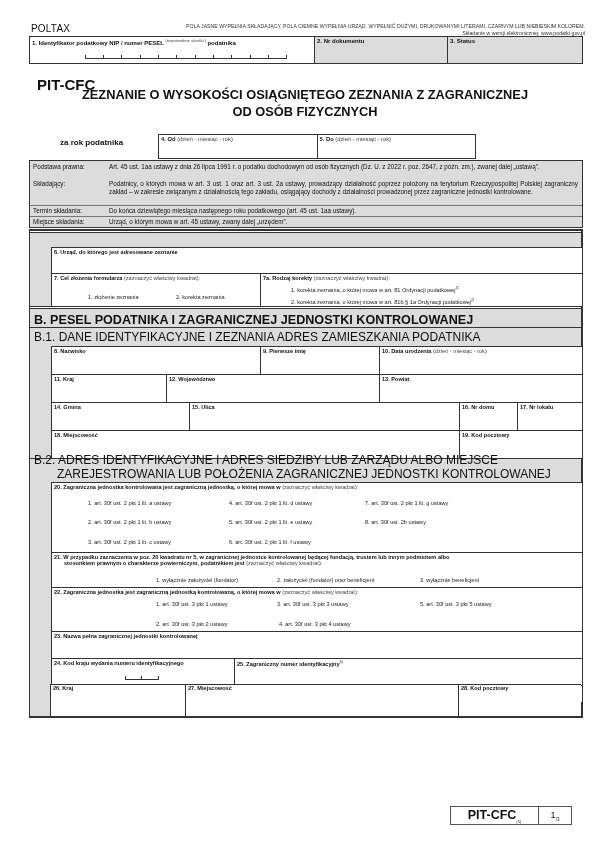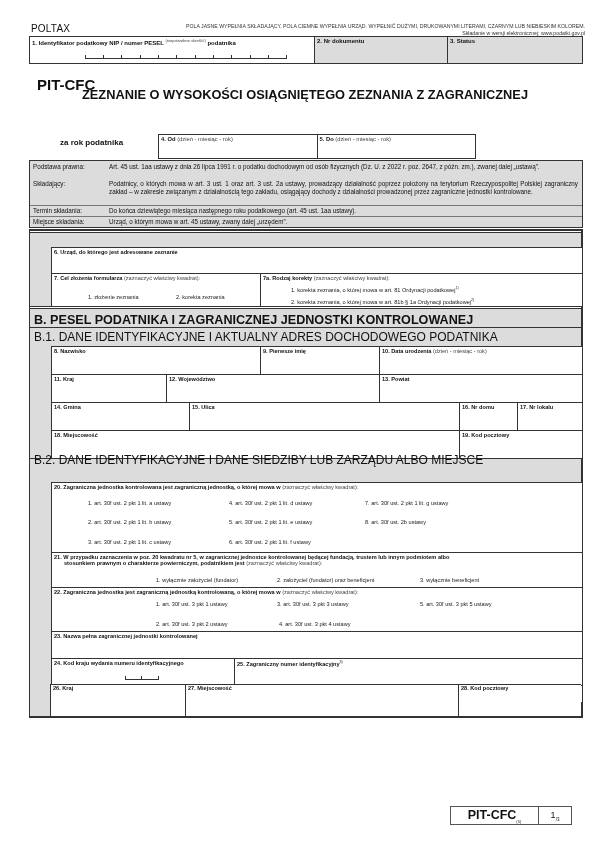--- a/index.html
+++ b/index.html
@@ -100,20 +100,21 @@
     <div class="lbl">2. Nr dokumentu</div>
   </div>
   <div class="cell grey" style="flex:1">
     <div class="lbl">3. Status</div>
   </div>
 </div>
 
 <div class="abs formcode">PIT-CFC</div>
 <div class="abs title">
   <div>ZEZNANIE O WYSOKOŚCI OSIĄGNIĘTEGO ZEZNANIA Z ZAGRANICZNEJ</div>
+  <div>OD OSÓB FIZYCZNYCH</div>
 </div>
 
 <div class="abs za">za rok podatnika</div>
 <div class="abs periodbox">
   <div class="cell">
     <div class="lbl"><span>4. Od</span> <span class="n">(dzień - miesiąc - rok)</span></div>
   </div>
   <div class="cell">
     <div class="lbl"><span>5. Do</span> <span class="n">(dzień - miesiąc - rok)</span></div>
   </div>
@@ -154,21 +155,21 @@
   </div>
   <div class="fcell" style="left:230px; top:43px; width:322px; height:33px;">
     <div class="fl"><span>7a. Rodzaj korekty</span> <span class="n">(zaznaczyć właściwy kwadrat):</span></div>
     <div class="opt" style="left:30px; top:12px"><span>1. korekta zeznania, o której mowa w art. 81 Ordynacji podatkowej</span><sup style="font-size:3.5px">1)</sup></div>
     <div class="opt" style="left:30px; top:24px"><span>2. korekta zeznania, o której mowa w art. 81b § 1a Ordynacji podatkowej</span><sup style="font-size:3.5px">2)</sup></div>
   </div>
 
   <div class="dbl" style="top:76px"></div>
   <div class="sechead big" style="top:83px">B. PESEL PODATNIKA I ZAGRANICZNEJ JEDNOSTKI KONTROLOWANEJ</div>
   <div class="hline" style="left:0; right:0; top:97px"></div>
-  <div class="subhead" style="top:100px">B.1. DANE IDENTYFIKACYJNE I AKTUALNY ADRES DOCHODOWEGO PODATNIKA</div>
+  <div class="subhead" style="top:100px">B.1. DANE IDENTYFIKACYJNE I ZEZNANIA ADRES ZAMIESZKANIA PODATNIKA</div>
 
   <div class="fcell" style="left:21px; top:116px; width:209px; height:28px;">
       <div class="fl">8. Nazwisko</div>
     </div>
   <div class="fcell" style="left:230px; top:116px; width:119px; height:28px;">
       <div class="fl">9. Pierwsze imię</div>
     </div>
   <div class="fcell" style="left:349px; top:116px; width:203px; height:28px;">
       <div class="fl"><span>10. Data urodzenia</span> <span class="n">(dzień - miesiąc - rok)</span></div>
     </div>
@@ -198,21 +199,22 @@
 
   <div class="fcell" style="left:21px; top:200px; width:408px; height:28px;">
       <div class="fl">18. Miejscowość</div>
     </div>
   <div class="fcell" style="left:429px; top:200px; width:123px; height:28px;">
       <div class="fl">19. Kod pocztowy</div>
     </div>
 
   <div class="hline" style="left:0; right:0; top:228px"></div>
   <div class="subhead" style="top:222px; left:4px; top:223px">
-    <div>B.2. DANE IDENTYFIKACYJNE I DANE SIEDZIBY LUB ZARZĄDU ALBO MIEJSCE</div>
+    <div>B.2. ADRES IDENTYFIKACYJNE I ADRES SIEDZIBY LUB ZARZĄDU ALBO MIEJSCE</div>
+    <div style="padding-left:23px">ZAREJESTROWANIA LUB POŁOŻENIA ZAGRANICZNEJ JEDNOSTKI KONTROLOWANEJ</div>
   </div>
 
   <div class="fcell" style="left:21px; top:252px; width:531px; height:70px;">
     <div class="fl"><span>20. Zagraniczna jednostka kontrolowana jest zagraniczną jednostką, o której mowa w</span> <span class="n">(zaznaczyć właściwy kwadrat):</span></div>
     <div class="opt" style="left:36px; top:17px">1. art. 30f ust. 2 pkt 1 lit. a ustawy</div>
     <div class="opt" style="left:36px; top:36px">2. art. 30f ust. 2 pkt 1 lit. b ustawy</div>
     <div class="opt" style="left:36px; top:56px">3. art. 30f ust. 2 pkt 1 lit. c ustawy</div>
     <div class="opt" style="left:177px; top:17px">4. art. 30f ust. 2 pkt 1 lit. d ustawy</div>
     <div class="opt" style="left:177px; top:36px">5. art. 30f ust. 2 pkt 1 lit. e ustawy</div>
     <div class="opt" style="left:177px; top:56px">6. art. 30f ust. 2 pkt 1 lit. f ustawy</div>

